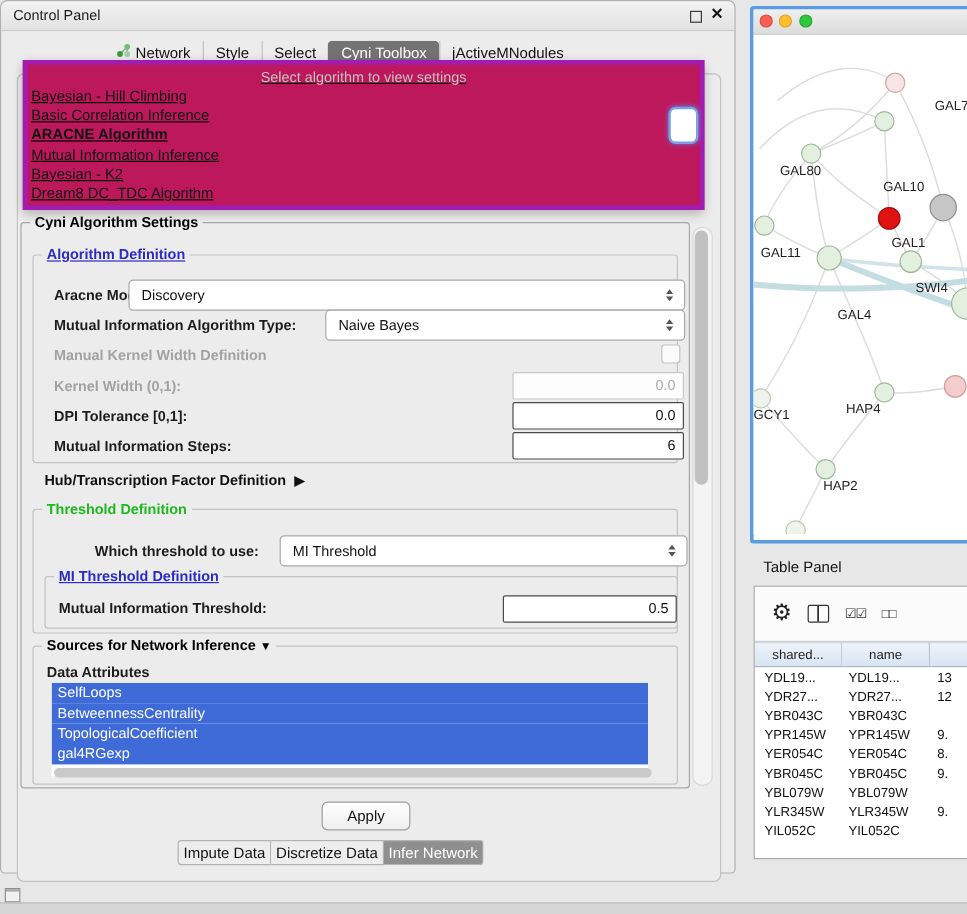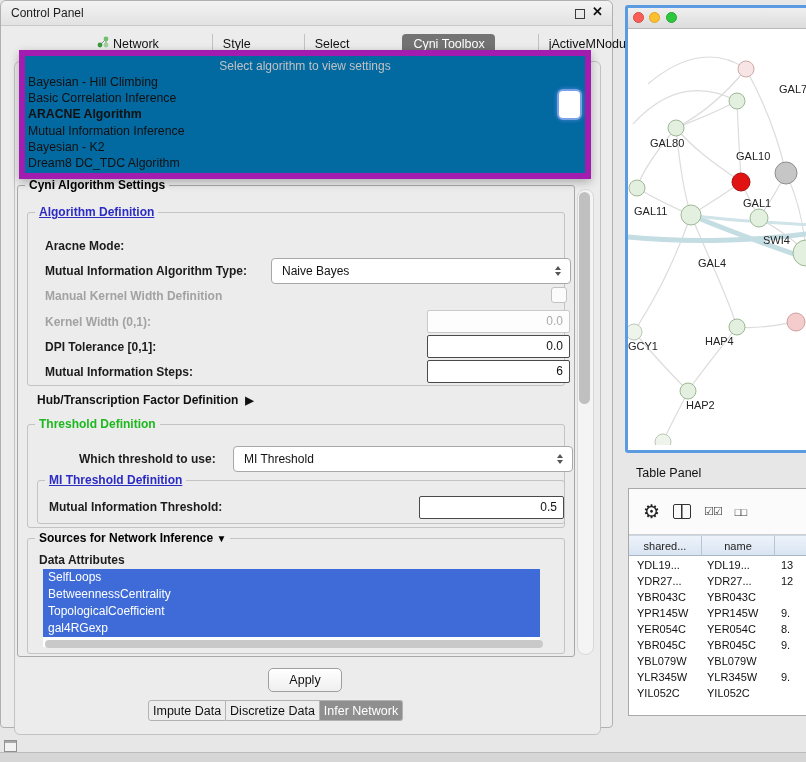--- a/index.html
+++ b/index.html
@@ -9,21 +9,21 @@
   
   #cp-window{position:absolute;left:0;top:8;width:611px;height:726px;background:#ececec;
     border:1px solid #b0b0b0;border-radius:6px 6px 4px 4px;}
   #cp-titlebar{position:absolute;left:0;top:0;width:100%;height:24px;
     background:linear-gradient(#f3f3f3,#e2e2e2);border-bottom:1px solid #c9c9c9;border-radius:6px 6px 0 0;}
   #cp-title{position:absolute;left:10px;top:0;line-height:24px;font-size:12px;color:#1c1c1c;}
   #float-icon{position:absolute;right:27px;top:8px;width:8px;height:8px;border:1.5px solid #3a3a3a;}
   #close-icon{position:absolute;right:9px;top:3px;font-size:13px;font-weight:bold;color:#111;}
 
   
-  #top-tabs{position:absolute;left:86px;top:31px;display:flex;align-items:center;height:23px;gap:43px;}
+  #top-tabs{position:absolute;left:86px;top:31px;display:flex;align-items:center;height:23px;}
   .tab{padding:3px 10px;font-size:12.5px;color:#111;border-left:1px solid #c2c2c2;display:flex;align-items:center;gap:4px;white-space:nowrap;}
   .tab:first-child{border-left:none;}
   .tab.sel{background:#737373;color:#fff;border-radius:4px;border-left-color:transparent;}
 
   
   #content-frame{position:absolute;left:13px;top:60px;width:585px;height:672px;
     border:1px solid #c2c2c2;border-radius:6px;background:#ececec;}
 
   
   .groupbox{position:absolute;border:1px solid #c3c3c3;border-radius:3px;}
@@ -64,22 +64,22 @@
   
   #apply-btn{position:absolute;left:267px;top:675px;width:72px;height:22px;background:linear-gradient(#fff,#efefef);
     border:1px solid #9f9f9f;border-radius:5px;font-size:12.5px;text-align:center;line-height:22px;color:#111;}
   #bottom-tabs{position:absolute;left:147px;top:707px;display:flex;height:21px;}
   .btab{padding:0 4px;line-height:21px;font-size:12.5px;border:1px solid #b3b3b3;border-left:none;background:#ededed;color:#111;white-space:nowrap;}
   .btab:first-child{border-left:1px solid #b3b3b3;border-radius:3px 0 0 3px;}
   .btab:last-child{border-radius:0 3px 3px 0;}
   .btab.sel{background:#8f8f8f;color:#fff;}
 
   
-  #algo-popup{position:absolute;left:18px;top:57px;width:560px;height:117px;background:#0369a1;
-    border:6px solid #a21caf;box-shadow:0 3px 9px rgba(0,0,0,.28);z-index:50;}
+  #algo-popup{position:absolute;left:18px;top:57px;width:560px;height:117px;background:#be185d;
+    border:4px solid #a21caf;box-shadow:0 3px 9px rgba(0,0,0,.28);z-index:50;text-decoration:underline;}
   #algo-prompt{text-align:center;color:#c2c2c2;font-size:12px;padding-top:3px;height:15px;}
   .algo-item{padding-left:3px;font-size:12.3px;line-height:16.2px;color:#111;white-space:nowrap;}
   .algo-item.bold{font-weight:bold;}
   #combo-fragment{position:absolute;left:556px;top:96px;width:21px;height:27px;background:#fff;
     border:2px solid #79a1e6;border-radius:6px;box-shadow:0 0 4px rgba(90,140,230,.8);z-index:60;}
 
   
   #net-window{position:absolute;left:625px;top:5px;width:192px;height:442px;border:3px solid #5b9be1;
     border-radius:3px;background:#fff;}
   #net-titlebar{position:relative;height:20px;background:linear-gradient(#efefef,#dcdcdc);border-bottom:1px solid #b8b8b8;}
@@ -155,20 +155,27 @@
 
     <div id="content-frame"></div>
 
     <div class="groupbox" style="left:16px;top:184px;width:556px;height:470px;border-color:#a8a8a8;"></div>
     <div class="gtitle" style="left:24px;top:177px;">Cyni Algorithm Settings</div>
 
     <div class="groupbox" style="left:26px;top:211px;width:536px;height:172px;"></div>
     <div class="gtitle blue" style="left:34px;top:204px;">Algorithm Definition</div>
 
     <div class="lbl" style="left:44px;top:238px;">Aracne Mode:</div>
+    <div class="combo" style="left:106px;top:232px;width:462px;">
+      <span class="val">Discovery</span>
+      <span class="stepper">
+          <i class="tri up"></i>
+          <i class="tri down"></i>
+        </span>
+    </div>
 
     <div class="lbl" style="left:44px;top:263px;">Mutual Information Algorithm Type:</div>
     <div class="combo" style="left:270px;top:257px;width:298px;">
       <span class="val">Naive Bayes</span>
       <span class="stepper">
           <i class="tri up"></i>
           <i class="tri down"></i>
         </span>
     </div>
 

